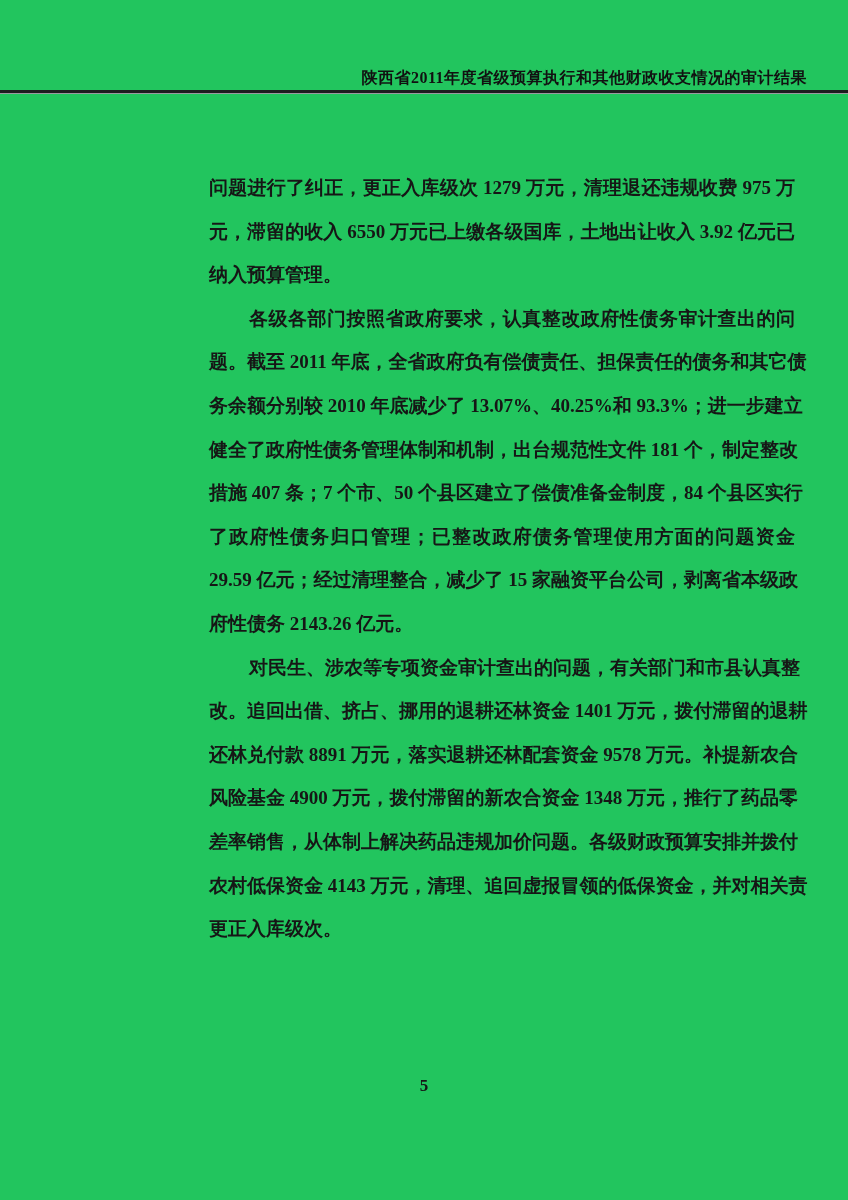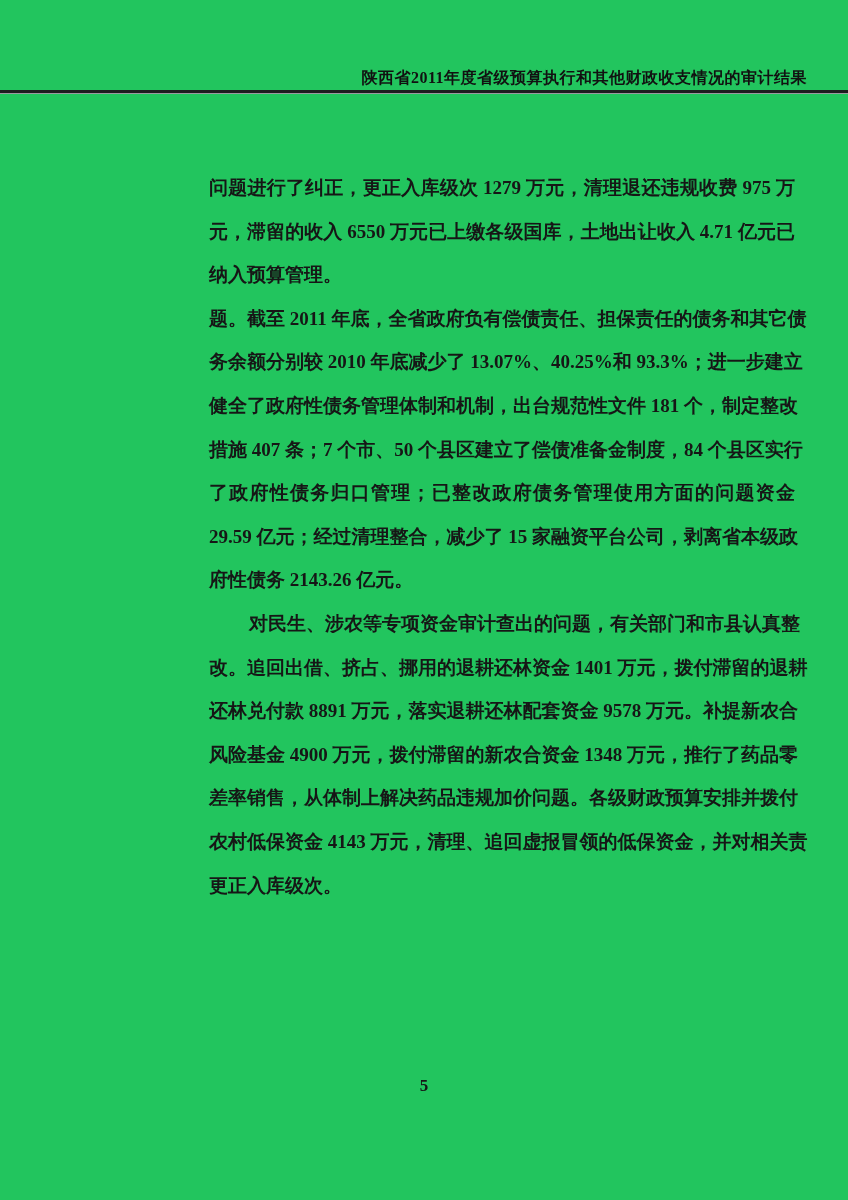--- a/index.html
+++ b/index.html
@@ -82,24 +82,25 @@
 
 <div class="page">
 
   <div class="running-header">陕西省2011年度省级预算执行和其他财政收支情况的审计结果</div>
 
   <div class="header-rule"></div>
 
   <div class="doc-body">
       <div>
         <div class="line">问题进行了纠正，更正入库级次 1279 万元，清理退还违规收费 975 万</div>
-        <div class="line">元，滞留的收入 6550 万元已上缴各级国库，土地出让收入 4.71 亿元已</div>
+        <div class="line">元，滞留的收入 6550 万元已上缴各级国库，土地出让收入 3.92 亿元已</div>
         <div class="line lastline">纳入预算管理。</div>
       </div>
       <div>
+        <div class="line indent">各级各部门按照省政府要求，认真整改政府性债务审计查出的问</div>
         <div class="line">题。截至 2011 年底，全省政府负有偿债责任、担保责任的债务和其它债</div>
         <div class="line">务余额分别较 2010 年底减少了 13.07%、40.25%和 93.3%；进一步建立</div>
         <div class="line">健全了政府性债务管理体制和机制，出台规范性文件 181 个，制定整改</div>
         <div class="line">措施 407 条；7 个市、50 个县区建立了偿债准备金制度，84 个县区实行</div>
         <div class="line">了政府性债务归口管理；已整改政府债务管理使用方面的问题资金</div>
         <div class="line">29.59 亿元；经过清理整合，减少了 15 家融资平台公司，剥离省本级政</div>
         <div class="line lastline">府性债务 2143.26 亿元。</div>
       </div>
       <div>
         <div class="line indent">对民生、涉农等专项资金审计查出的问题，有关部门和市县认真整</div>

